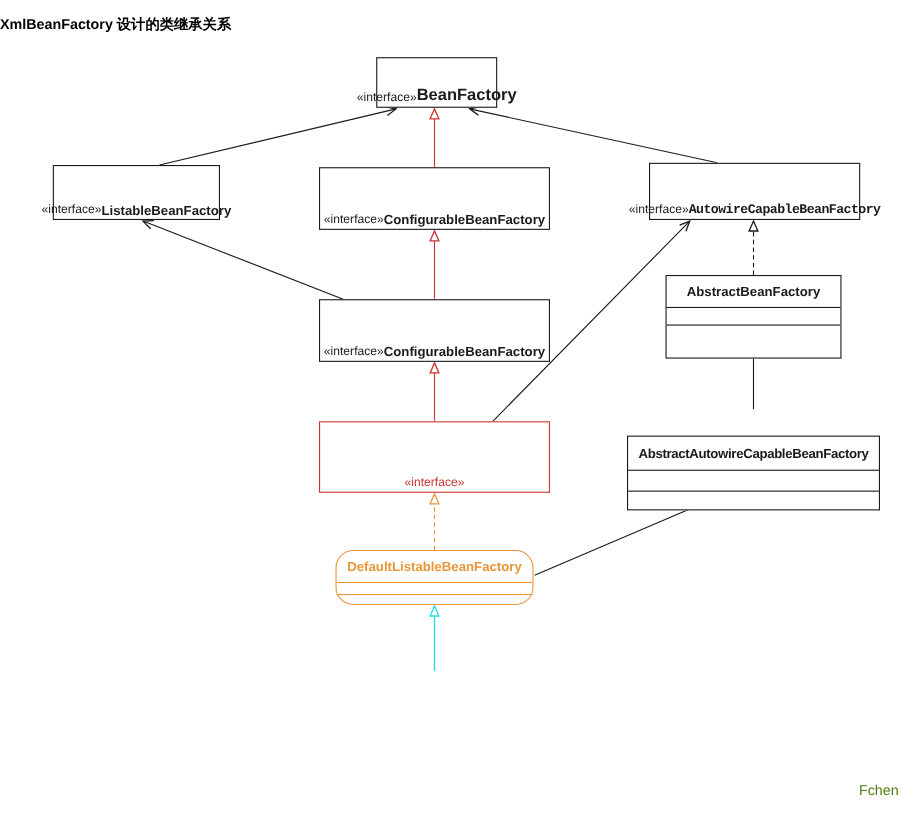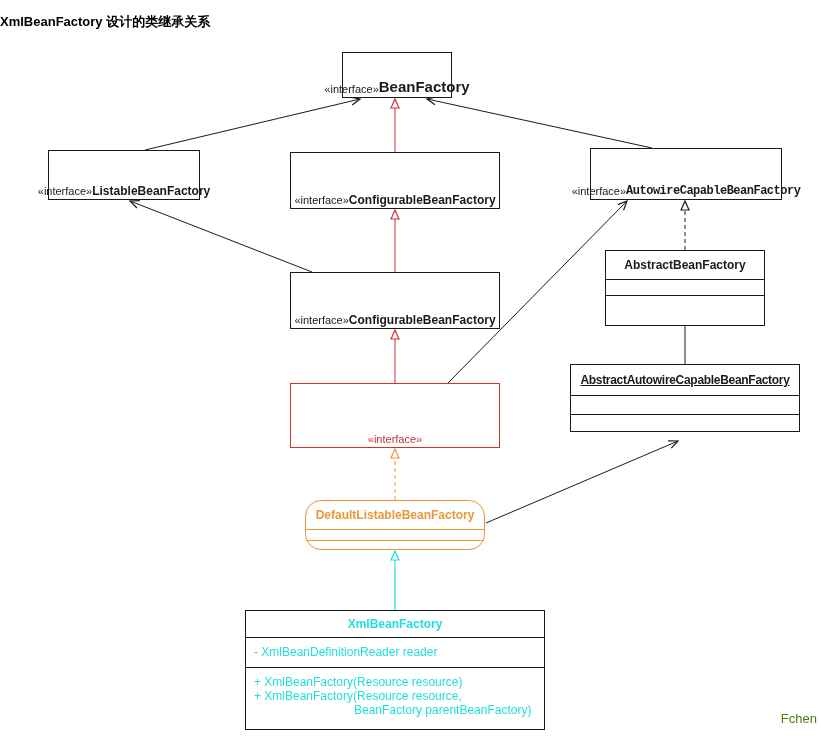--- a/index.html
+++ b/index.html
@@ -121,45 +121,34 @@
     <div class="comp" style="flex:1;"></div>
   </div>
 
   <div class="box" style="left:290px;top:272px;width:210px;height:57px;">
     <div class="iface-body">
       <span class="stereotype">«interface»</span>
       <span class="cls-name">ConfigurableBeanFactory</span>
     </div>
   </div>
 
-  <div class="box" style="left:570px;top:364px;width:230px;height:68px;text-decoration:underline;">
+  <div class="box" style="left:570px;top:396px;width:230px;height:68px;">
     <div class="title-comp tight" style="height:30px;">AbstractAutowireCapableBeanFactory</div>
     <div class="comp" style="height:19px;"></div>
     <div class="comp" style="flex:1;"></div>
   </div>
 
   <div class="box red" style="left:290px;top:383px;width:210px;height:65px;">
     <div class="iface-body">
       <span class="stereotype">«interface»</span>
     </div>
   </div>
 
   <div class="box orange" style="left:305px;top:500px;width:180px;height:50px;">
     <div class="title-comp" style="height:28px;">DefaultListableBeanFactory</div>
     <div class="comp" style="height:11px;"></div>
     <div class="comp" style="flex:1;"></div>
   </div>
 
-  <div class="box cyan-text" style="left:245px;top:610px;width:300px;height:120px;">
-    <div class="title-comp" style="height:26px;">XmlBeanFactory</div>
-    <div class="comp member" style="height:30px;border-color:#1a1a1a;">
-      <span>- XmlBeanDefinitionReader reader</span>
-    </div>
-    <div class="comp member" style="flex:1;border-color:#1a1a1a;">
-      <span style="display:block;">+ XmlBeanFactory(Resource resource)</span>
-      <span style="display:block;">+ XmlBeanFactory(Resource resource,</span>
-      <span class="indent">BeanFactory parentBeanFactory)</span>
-    </div>
-  </div>
 
   <div id="signature">Fchen</div>
 
 </div>
 
 </body></html>

